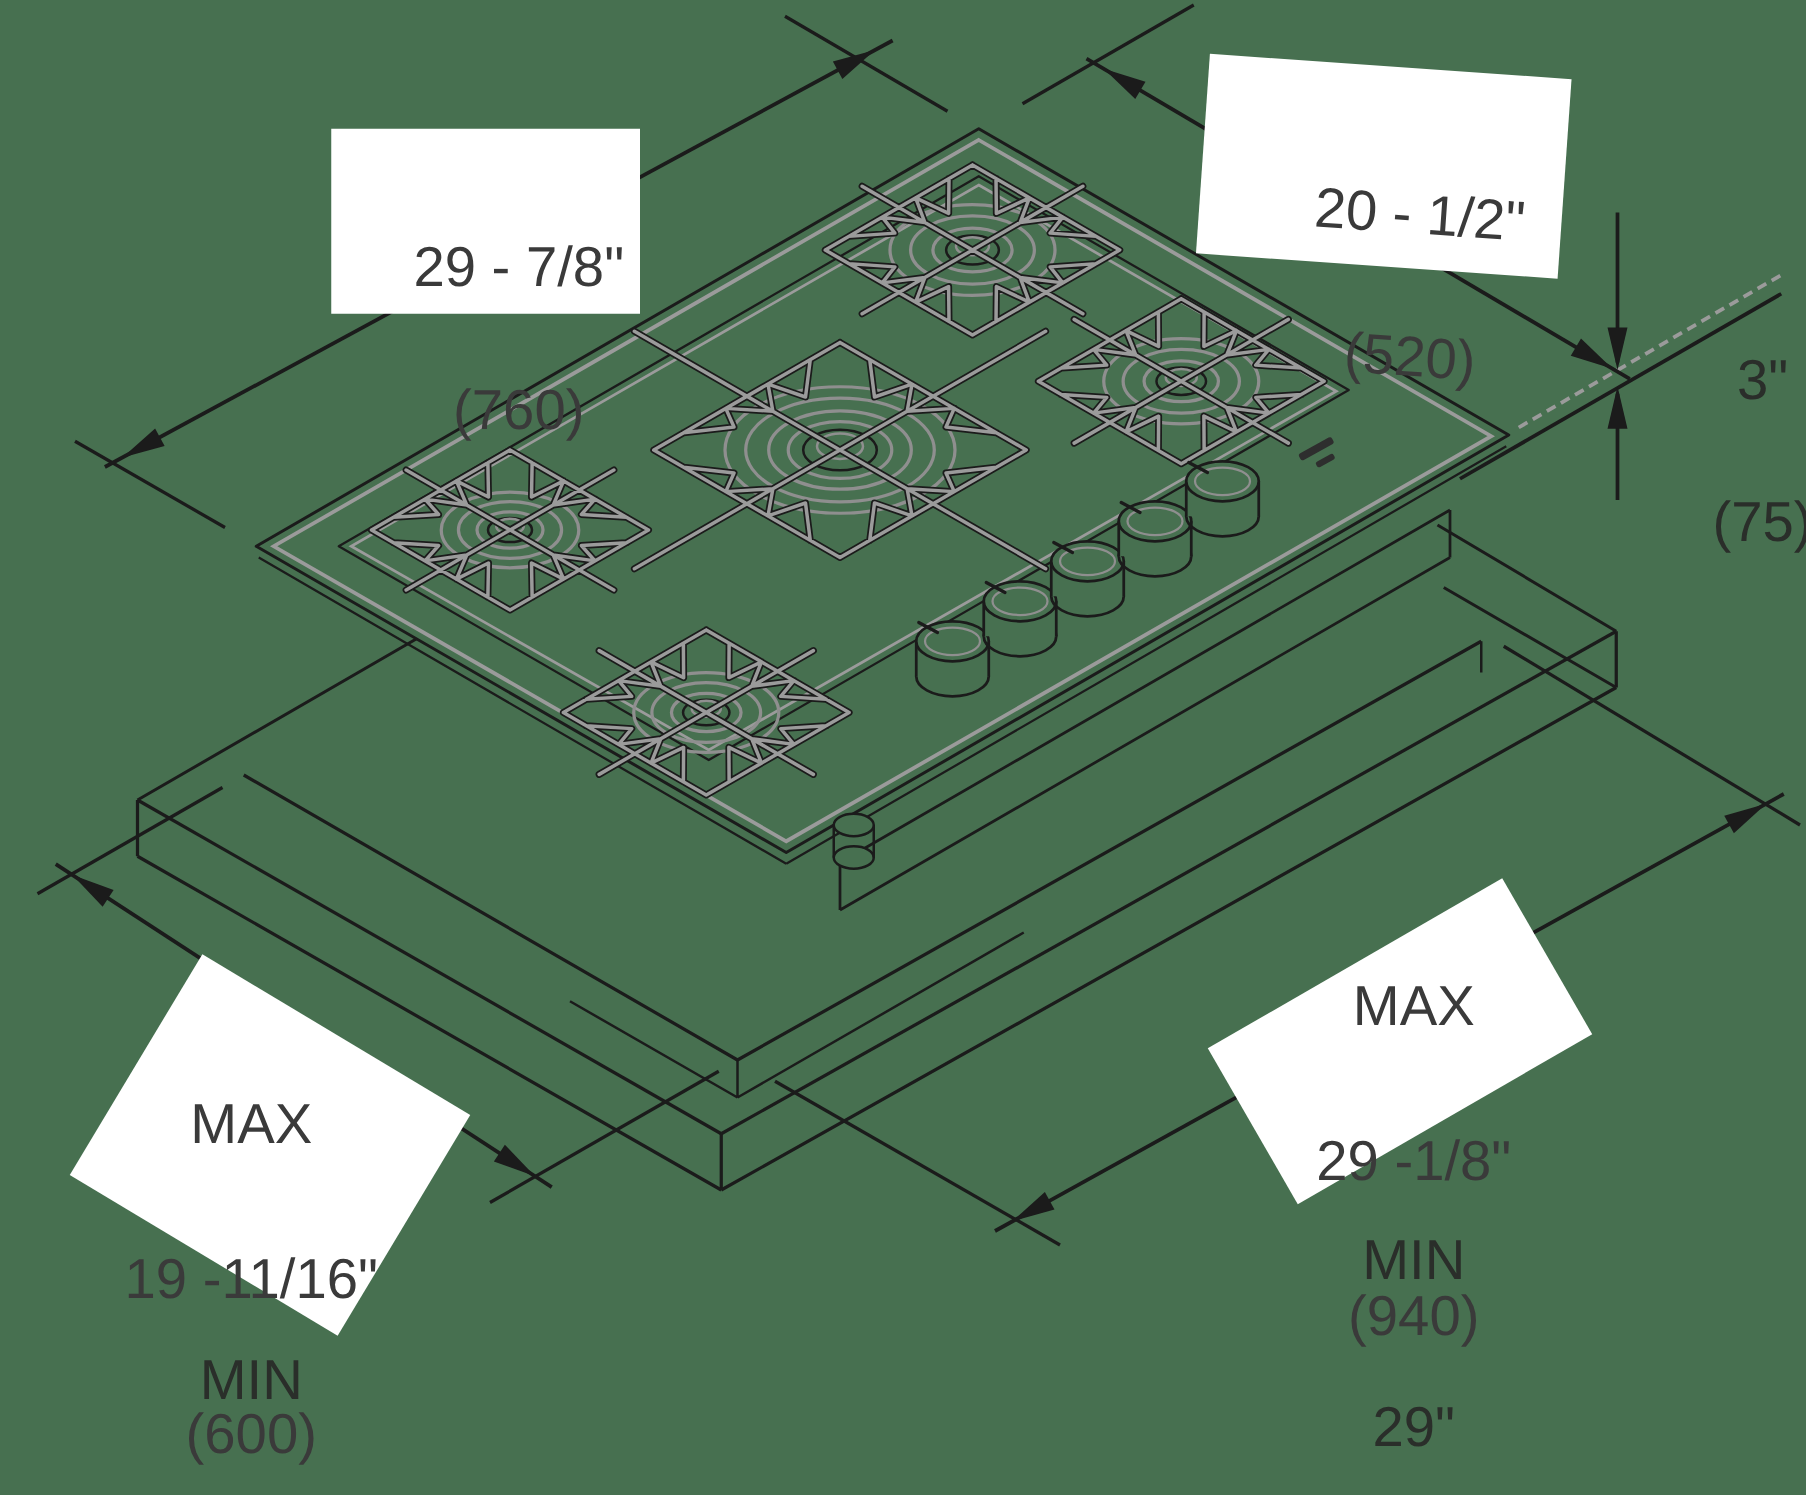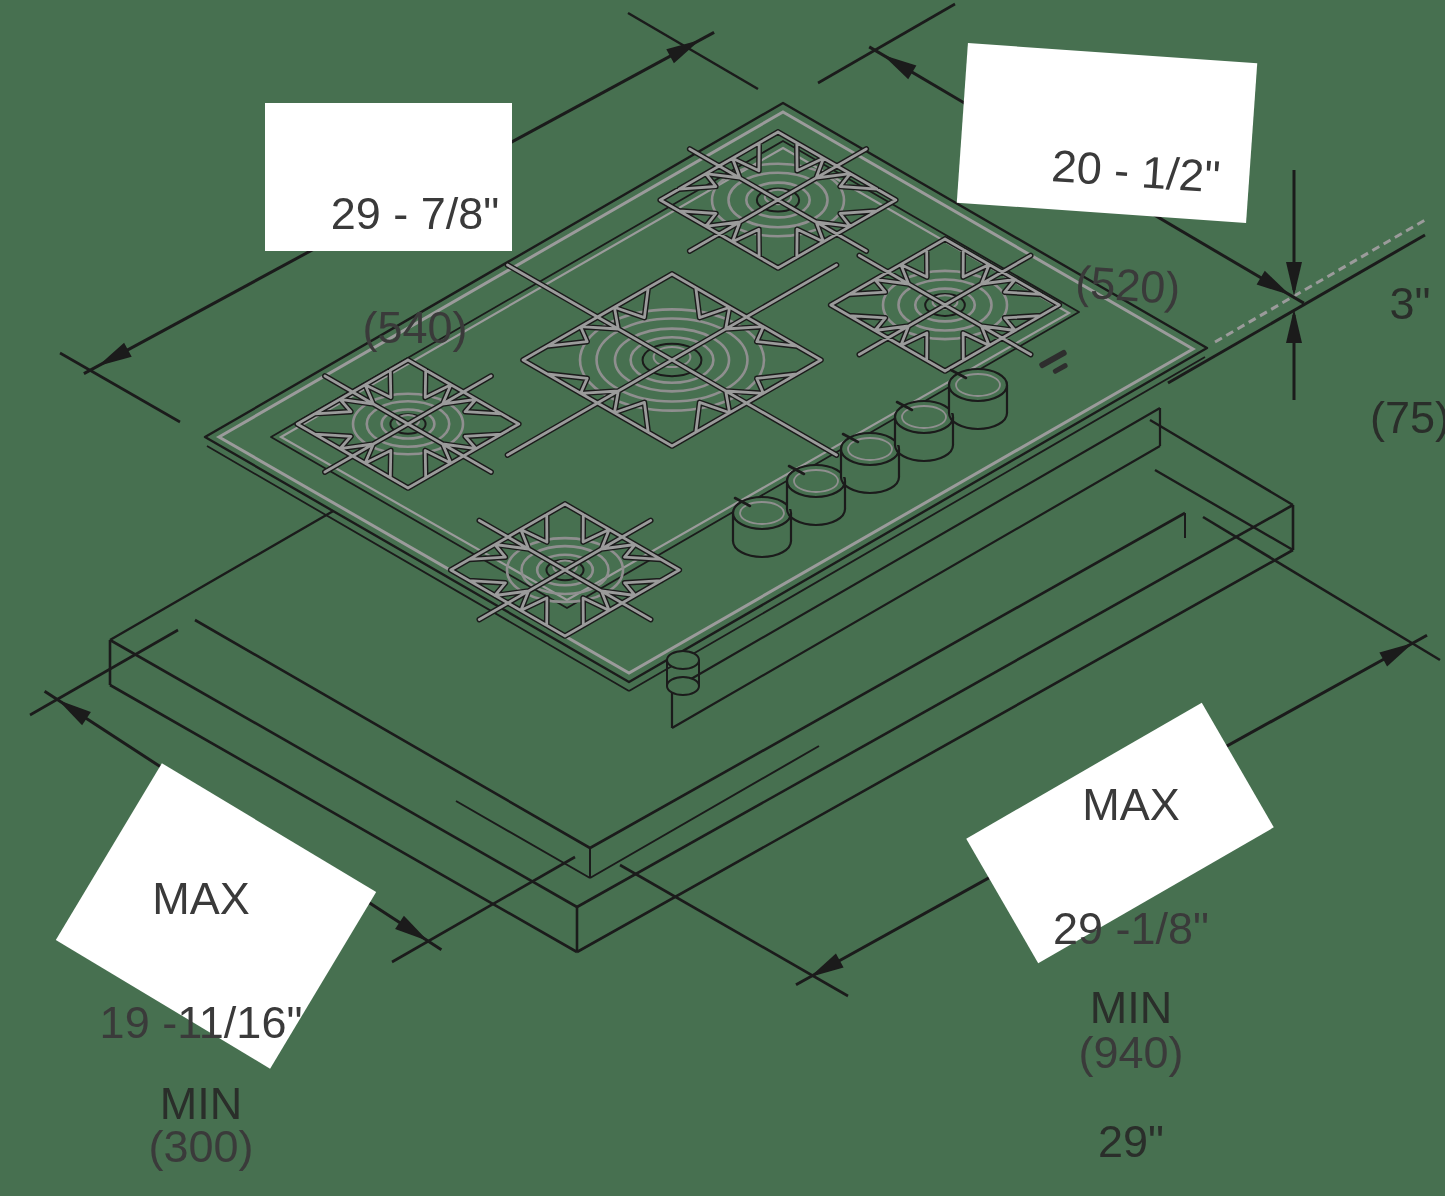--- a/index.html
+++ b/index.html
@@ -148,39 +148,39 @@
       </g>
       <g>
         <rect x="1038" y="356" width="30" height="6" rx="2" fill="#2e2e2e" transform="rotate(-29 1053 359)"></rect>
         <rect x="1052" y="366" width="16" height="5" rx="2" fill="#2e2e2e" transform="rotate(-29 1060 368)"></rect>
       </g>
     </svg>
 
   <div class="label-box" style="left:265px;top:103px;width:247px;height:148px;"></div>
   <div class="dim-text" style="left:240px;top:128px;width:300px;">
     <span>29 - 7/8"</span><br>
-    <span>(540)</span>
+    <span>(760)</span>
   </div>
 
   <div class="label-box" style="left:962px;top:53px;width:290px;height:160px;transform:rotate(4deg);"></div>
   <div class="dim-text" style="left:957px;top:84px;width:300px;transform:rotate(4deg);">
     <span>20 - 1/2"</span><br>
     <span>(520)</span>
   </div>
 
   <div class="dim-text on-green" style="left:1310px;top:218px;width:150px;">
     <span>3"</span><br>
     <span>(75)</span>
   </div>
 
   <div class="label-box" style="left:91px;top:813px;width:250px;height:206px;transform:rotate(31deg);"></div>
   <div class="dim-text" style="left:0px;top:806px;width:352px;line-height:62px;">
     <span>MAX</span><br>
     <span>19 -11/16"</span><br>
-    <span>(300)</span>
+    <span>(600)</span>
   </div>
   <div class="dim-text on-green" style="left:0px;top:1012px;width:352px;line-height:61px;">
     <span>MIN</span><br>
     <br>
     
   </div>
 
   <div class="label-box" style="left:984px;top:761px;width:272px;height:144px;transform:rotate(-30deg);"></div>
   <div class="dim-text" style="left:930px;top:712px;width:352px;line-height:62px;">
     <span>MAX</span><br>

